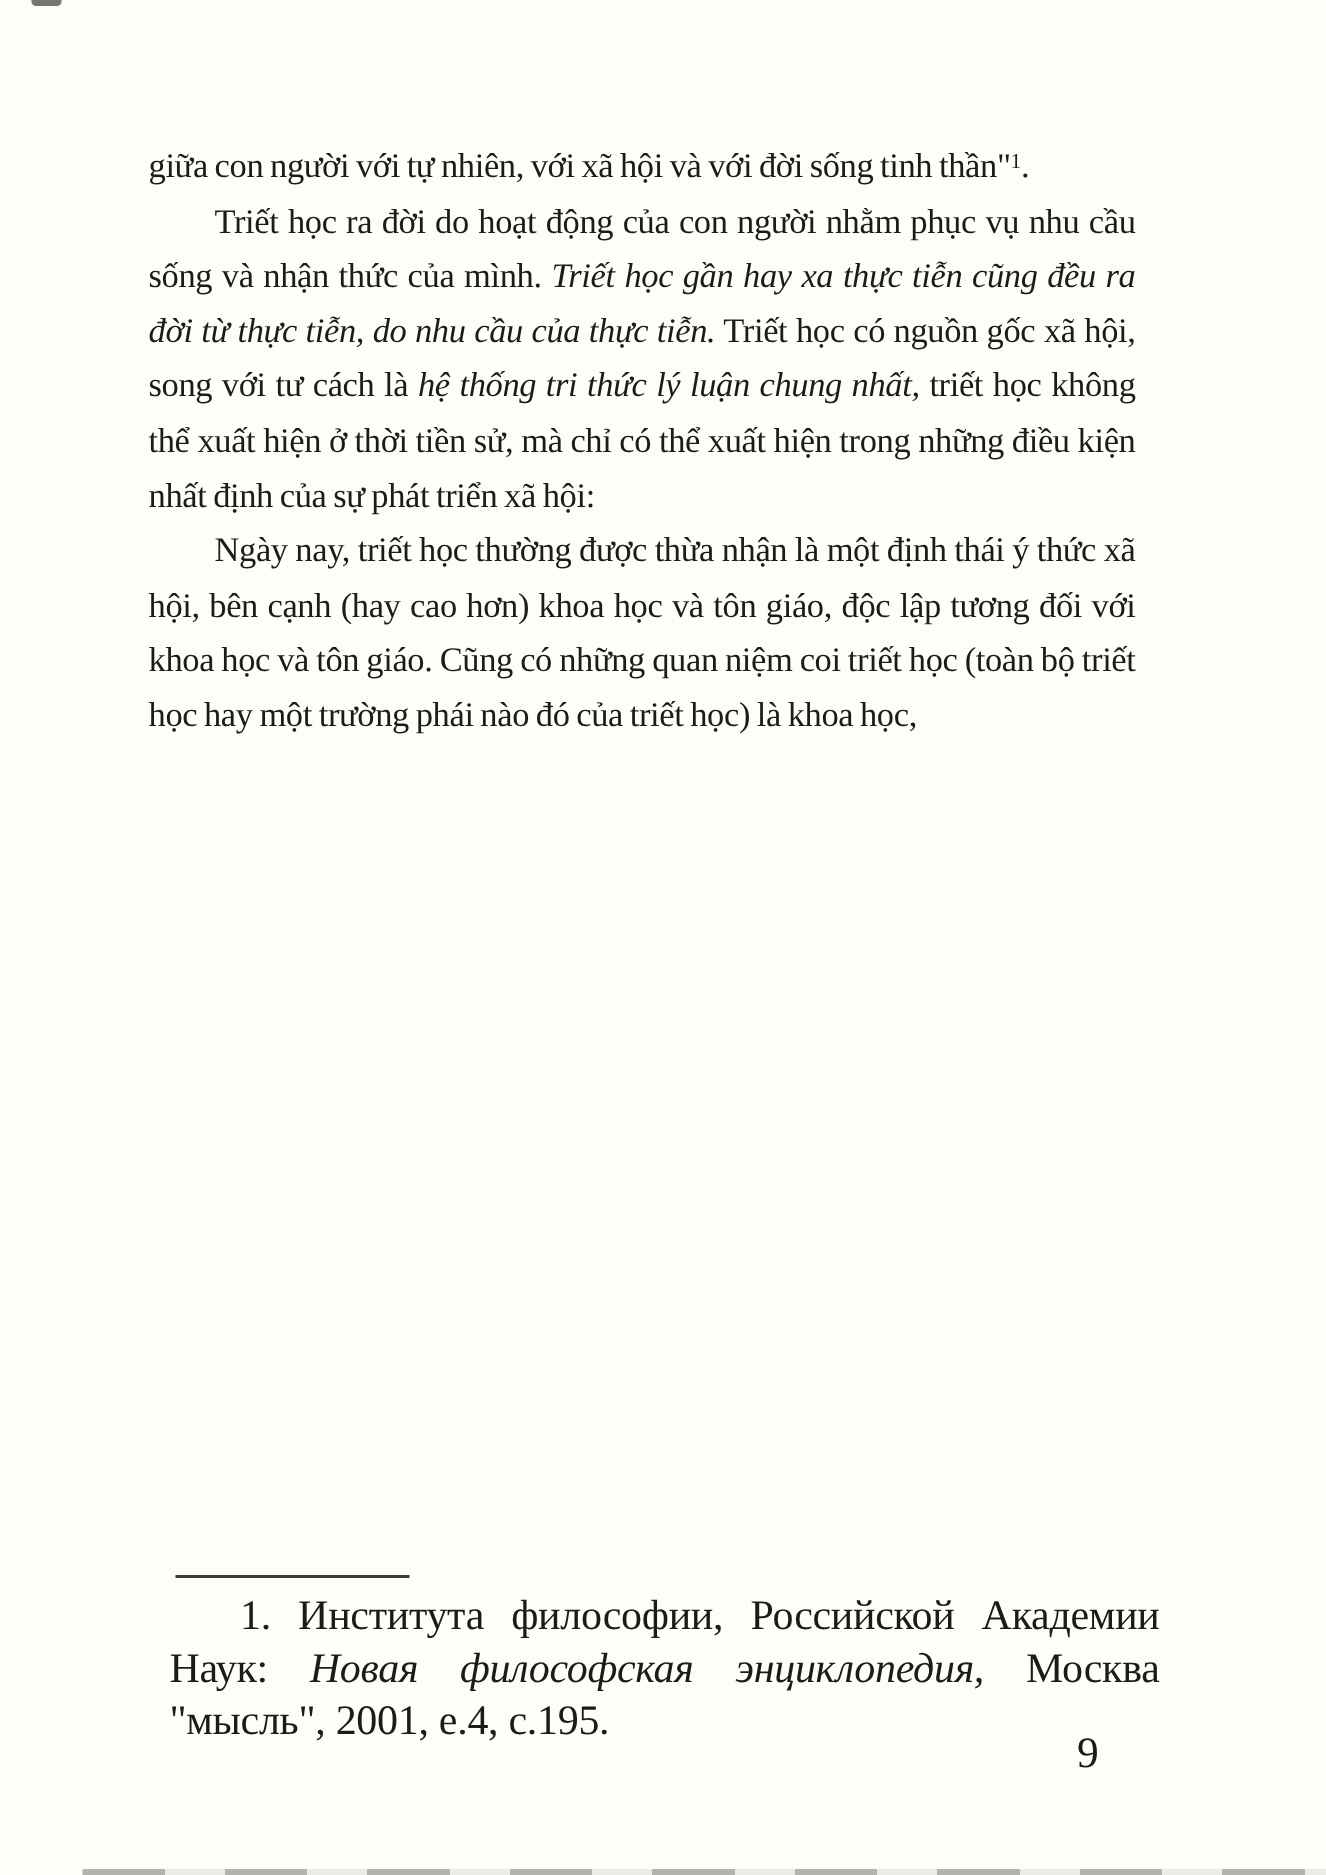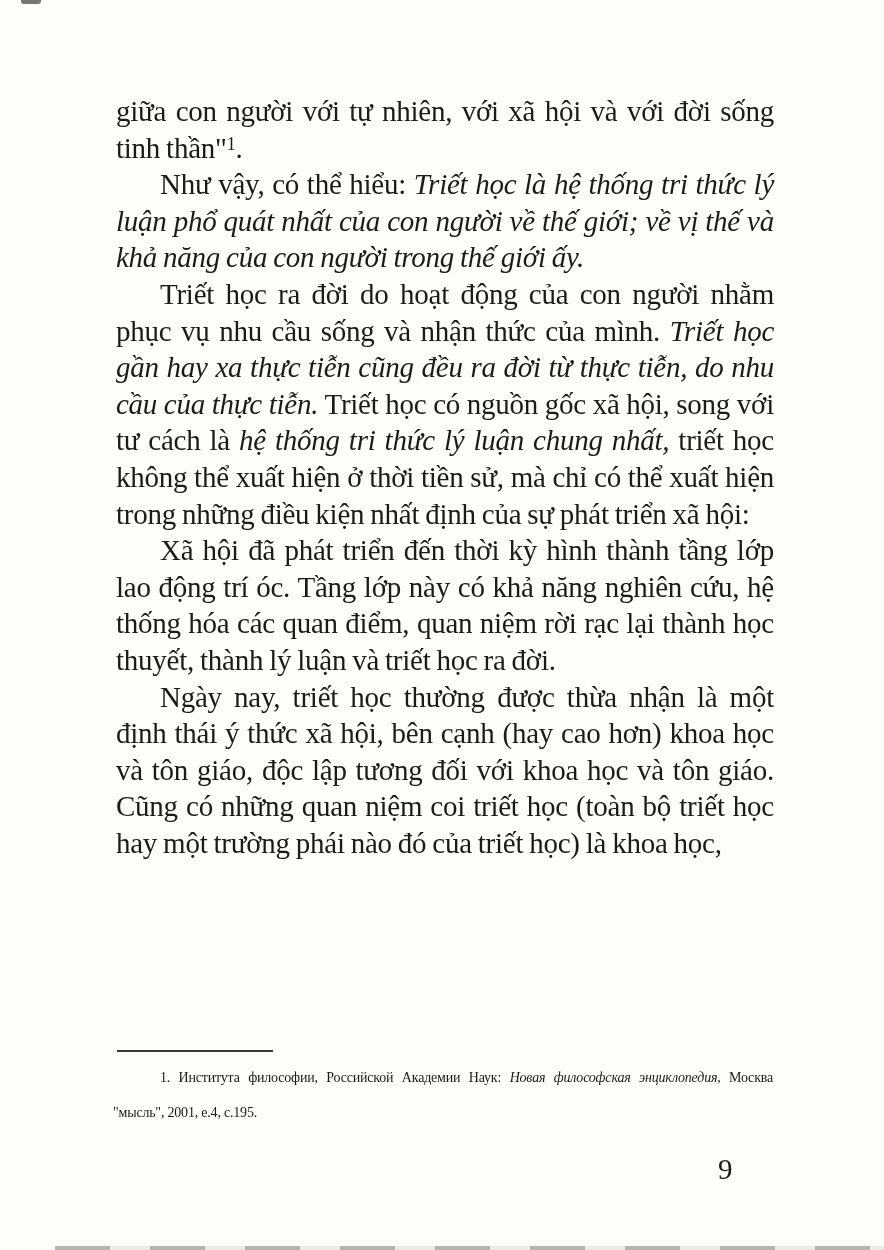--- a/index.html
+++ b/index.html
@@ -12,24 +12,24 @@
     width: 884px;
     height: 1250px;
     margin: 0 auto;
     background: #fdfdf9;
     color: #1d1b18;
     font-family: "Liberation Serif", "DejaVu Serif", serif;
     overflow: hidden;
   }
   .text-block {
     position: absolute;
-    left: 116px;
+    left: 99px;
     top: 93px;
     width: 658px;
-    font-size: 29px;
+    font-size: 23px;
     line-height: 36.6px;
     letter-spacing: -0.25px;
     word-spacing: -1px;
     text-align: justify;
   }
   .para {
     margin: 0;
     padding: 0;
   }
   .para.indent {
@@ -51,21 +51,21 @@
     top: 1050px;
     width: 156px;
     height: 2px;
     background: #3c3a36;
   }
   .footnote {
     position: absolute;
     left: 113px;
     top: 1060px;
     width: 660px;
-    font-size: 14px;
+    font-size: 28px;
     line-height: 35px;
     letter-spacing: -0.2px;
     text-align: justify;
   }
   .footnote .para.indent {
     text-indent: 47px;
   }
   .page-number {
     position: absolute;
     left: 718px;
@@ -98,23 +98,21 @@
 </style>
 </head>
 <body>
 
 <div class="page">
 
   <div class="scan-speck-top"></div>
 
   <main class="text-block">
       <p class="para"><span>giữa con người với tự nhiên, với xã hội và với đời sống tinh thần"</span><sup>1</sup><span>.</span></p>
-      <p class="para indent"><span>Như vậy, có thể hiểu: </span><span class="it">Triết học là hệ thống tri thức lý luận phổ quát nhất của con người về thế giới; về vị thế và khả năng của con người trong thế giới ấy.</span></p>
       <p class="para indent"><span>Triết học ra đời do hoạt động của con người nhằm phục vụ nhu cầu sống và nhận thức của mình. </span><span class="it">Triết học gần hay xa thực tiễn cũng đều ra đời từ thực tiễn, do nhu cầu của thực tiễn.</span><span> Triết học có nguồn gốc xã hội, song với tư cách là </span><span class="it">hệ thống tri thức lý luận chung nhất,</span><span> triết học không thể xuất hiện ở thời tiền sử, mà chỉ có thể xuất hiện trong những điều kiện nhất định của sự phát triển xã hội:</span></p>
-      <p class="para indent"><span>Xã hội đã phát triển đến thời kỳ hình thành tầng lớp lao động trí óc. Tầng lớp này có khả năng nghiên cứu, hệ thống hóa các quan điểm, quan niệm rời rạc lại thành học thuyết, thành lý luận và triết học ra đời.</span></p>
       <p class="para indent"><span>Ngày nay, triết học thường được thừa nhận là một định thái ý thức xã hội, bên cạnh (hay cao hơn) khoa học và tôn giáo, độc lập tương đối với khoa học và tôn giáo. Cũng có những quan niệm coi triết học (toàn bộ triết học hay một trường phái nào đó của triết học) là khoa học,</span></p>
     </main>
 
   <div class="footnote-sep"></div>
 
   <div class="footnote">
       <p class="para indent"><span>1. Института философии, Российской Академии Наук: </span><span class="it">Новая философская энциклопедия,</span><span> Москва "мысль", 2001, e.4, c.195.</span></p>
     </div>
 
   <div class="page-number">9</div>

